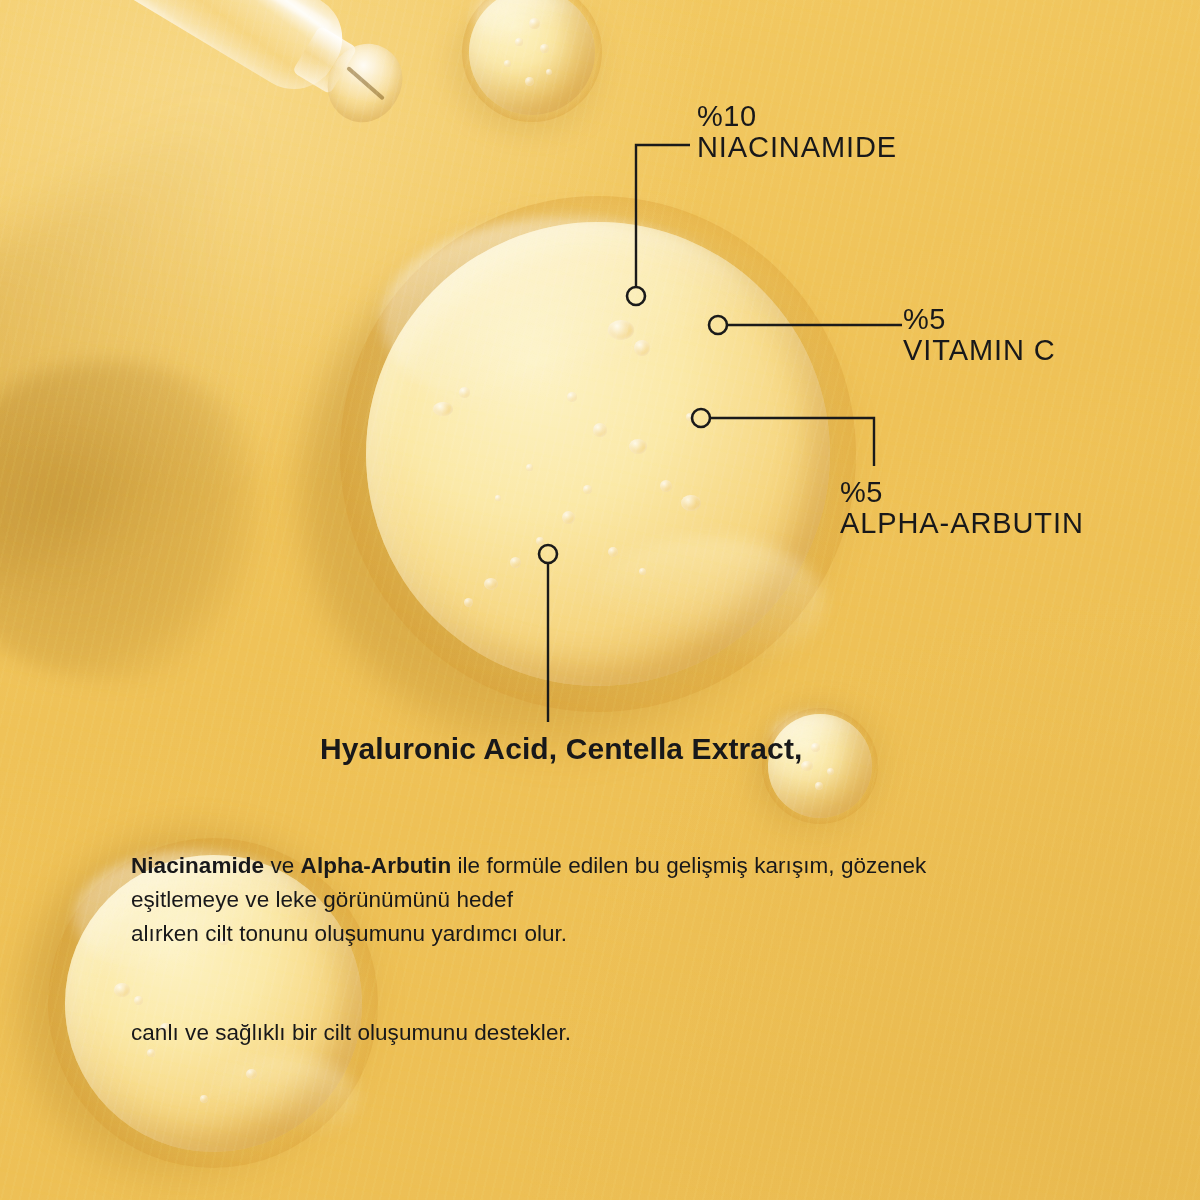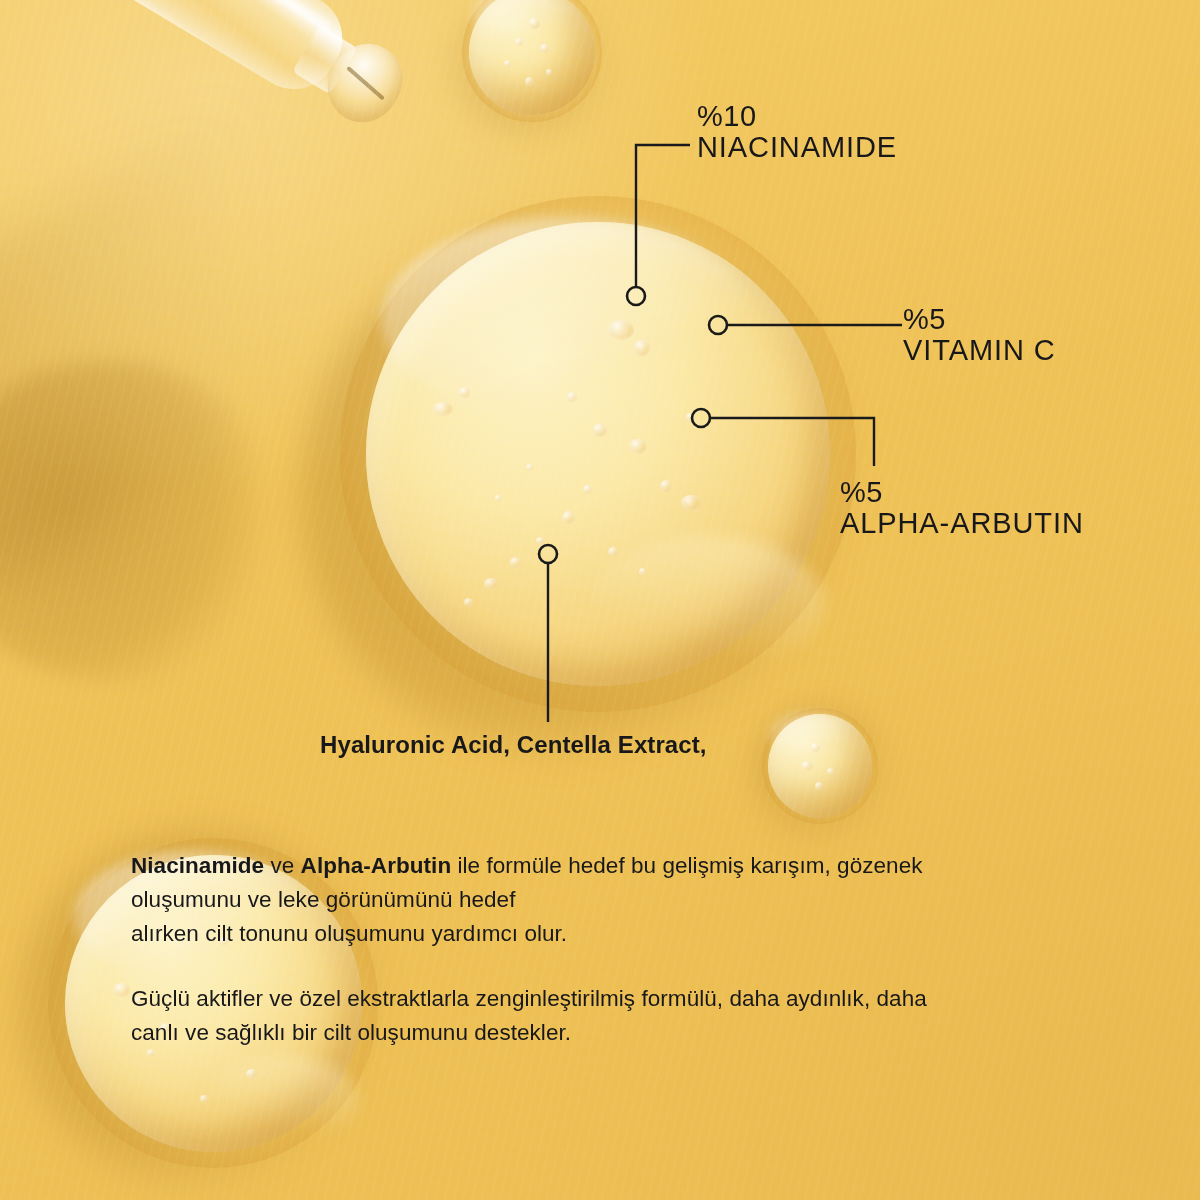--- a/index.html
+++ b/index.html
@@ -144,21 +144,21 @@
   .callout .name{
     font-size:29px;font-weight:500;letter-spacing:.9px;line-height:1.15;
     white-space:nowrap;
   }
   #co-niacinamide{left:697px;top:101px;}
   #co-vitaminc{left:903px;top:304px;}
   #co-arbutin{left:840px;top:477px;}
 
   #co-extracts{
     position:absolute;left:320px;top:729px;
-    font-size:24px;font-weight:700;line-height:1.30;letter-spacing:.1px;
+    font-size:30px;font-weight:700;line-height:1.30;letter-spacing:.1px;
     color:#18181a;white-space:nowrap;
   }
 
   
   #copy{position:absolute;left:131px;top:849px;width:960px;color:#18181a;}
   #copy h1{
     margin:0 0 16px 0;font-size:43px;font-weight:400;letter-spacing:.2px;line-height:1.1;
   }
   #copy p{
     margin:0;font-size:22.5px;font-weight:400;line-height:1.52;letter-spacing:.05px;
@@ -288,24 +288,24 @@
     <div class="name">ALPHA-ARBUTIN</div>
   </div>
 
   <div id="co-extracts">
     <div>Hyaluronic Acid, Centella Extract,</div>
   </div>
 
   <div id="copy">
 
     <p>
-      <b>Niacinamide</b><span> ve </span><b>Alpha-Arbutin</b><span> ile formüle hedef bu gelişmiş karışım, gözenek</span><br>
-      <span>oluşumunu ve leke görünümünü hedef</span><br>
+      <b>Niacinamide</b><span> ve </span><b>Alpha-Arbutin</b><span> ile formüle edilen bu gelişmiş karışım, gözenek</span><br>
+      <span>eşitlemeye ve leke görünümünü hedef</span><br>
       <span>alırken cilt tonunu oluşumunu yardımcı olur.</span>
     </p>
 
     <p class="gap">
-      <span>Güçlü aktifler ve özel ekstraktlarla zenginleştirilmiş formülü, daha aydınlık, daha</span><br>
+      <br>
       <span>canlı ve sağlıklı bir cilt oluşumunu destekler.</span>
     </p>
   </div>
 
 </div>
 
 </body></html>

